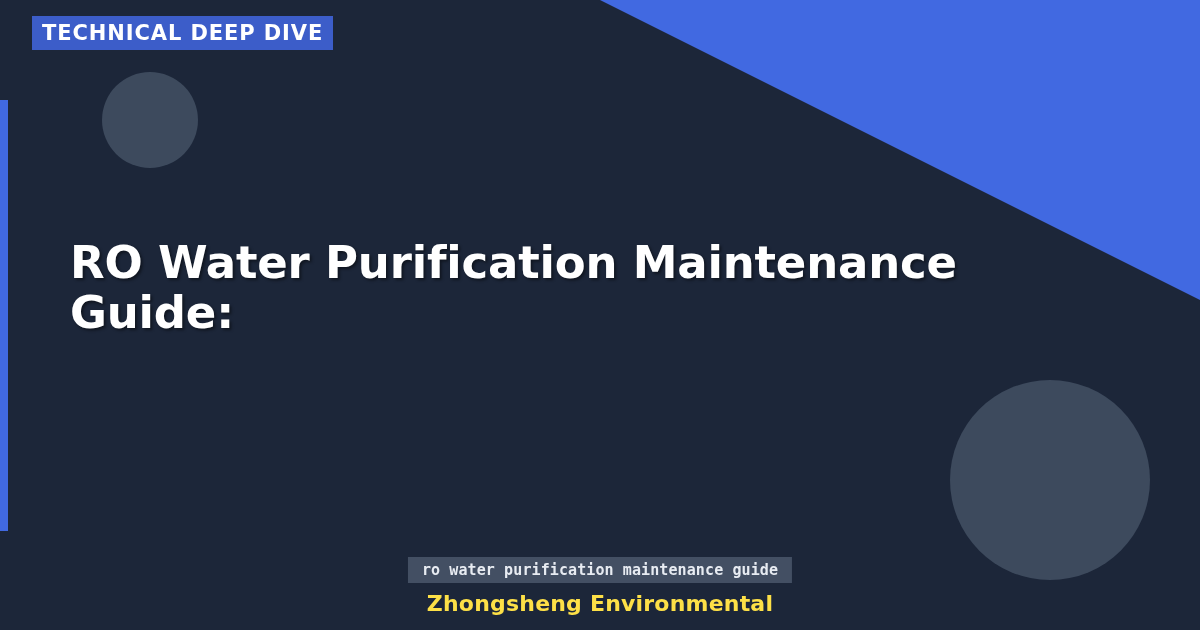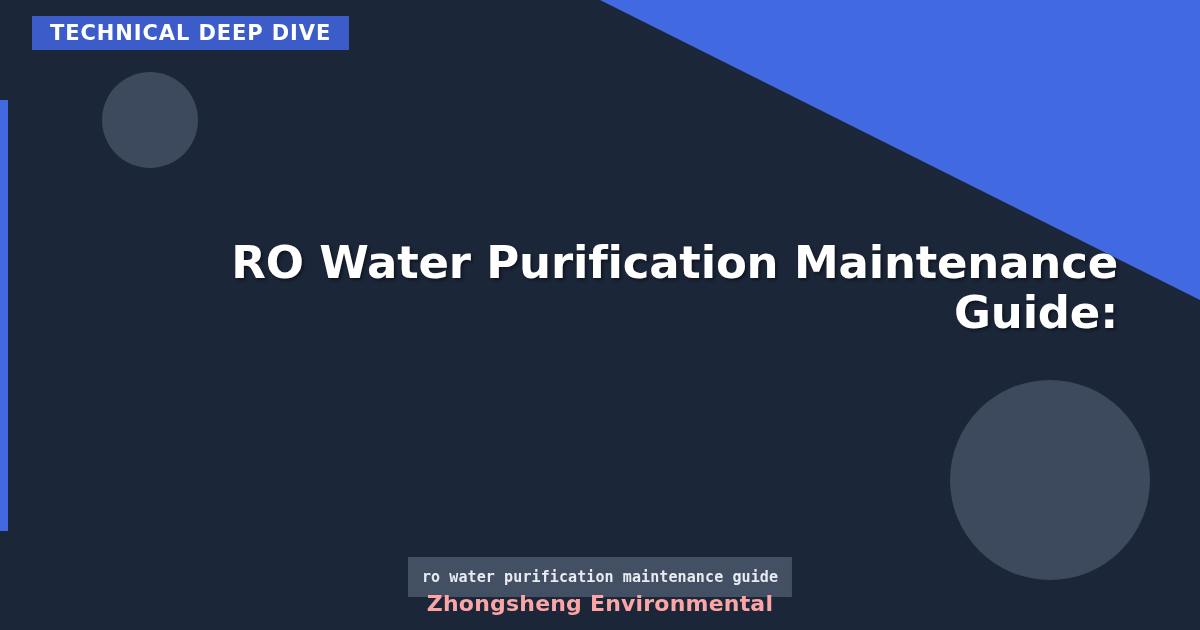--- a/index.html
+++ b/index.html
@@ -62,40 +62,40 @@
     height: 200px;
   }
 
   
 
   .eyebrow-badge {
     position: absolute;
     left: 32px;
     top: 16px;
     height: 34px;
-    padding: 0 18px;
+    padding: 0 10px;
     display: flex;
     align-items: center;
     background: #3c5dc9;
     color: #ffffff;
     font-size: 21px;
     font-weight: bold;
     letter-spacing: 0.9px;
     white-space: nowrap;
     box-sizing: border-box;
   }
 
   
 
   .headline-block {
     position: absolute;
     left: 0;
     right: 12px;
     top: 238px;
-    text-align: right;
+    text-align: left;
     padding: 0 70px;
     box-sizing: border-box;
   }
 
   .headline {
     margin: 0;
     color: #ffffff;
     font-size: 45px;
     line-height: 50px;
     font-weight: bold;
@@ -107,21 +107,21 @@
     display: block;
   }
 
   
 
   .keyword-tag {
     position: absolute;
     left: 50%;
     transform: translateX(-50%);
     top: 557px;
-    height: 40px;
+    height: 26px;
     padding: 0 14px;
     display: flex;
     align-items: center;
     background: #434f63;
     color: #e8ecf2;
     font-family: "DejaVu Sans Mono", "Liberation Mono", monospace;
     font-size: 15px;
     font-weight: bold;
     letter-spacing: 0.1px;
     white-space: nowrap;
@@ -129,21 +129,21 @@
   }
 
   
 
   .brand-wordmark {
     position: absolute;
     left: 0;
     right: 0;
     top: 591px;
     text-align: center;
-    color: #fca5a5;
+    color: #fde047;
     font-size: 22px;
     font-weight: bold;
     letter-spacing: 0.2px;
     white-space: nowrap;
   }
 </style>
 </head>
 <body>
 
 <div id="banner">

